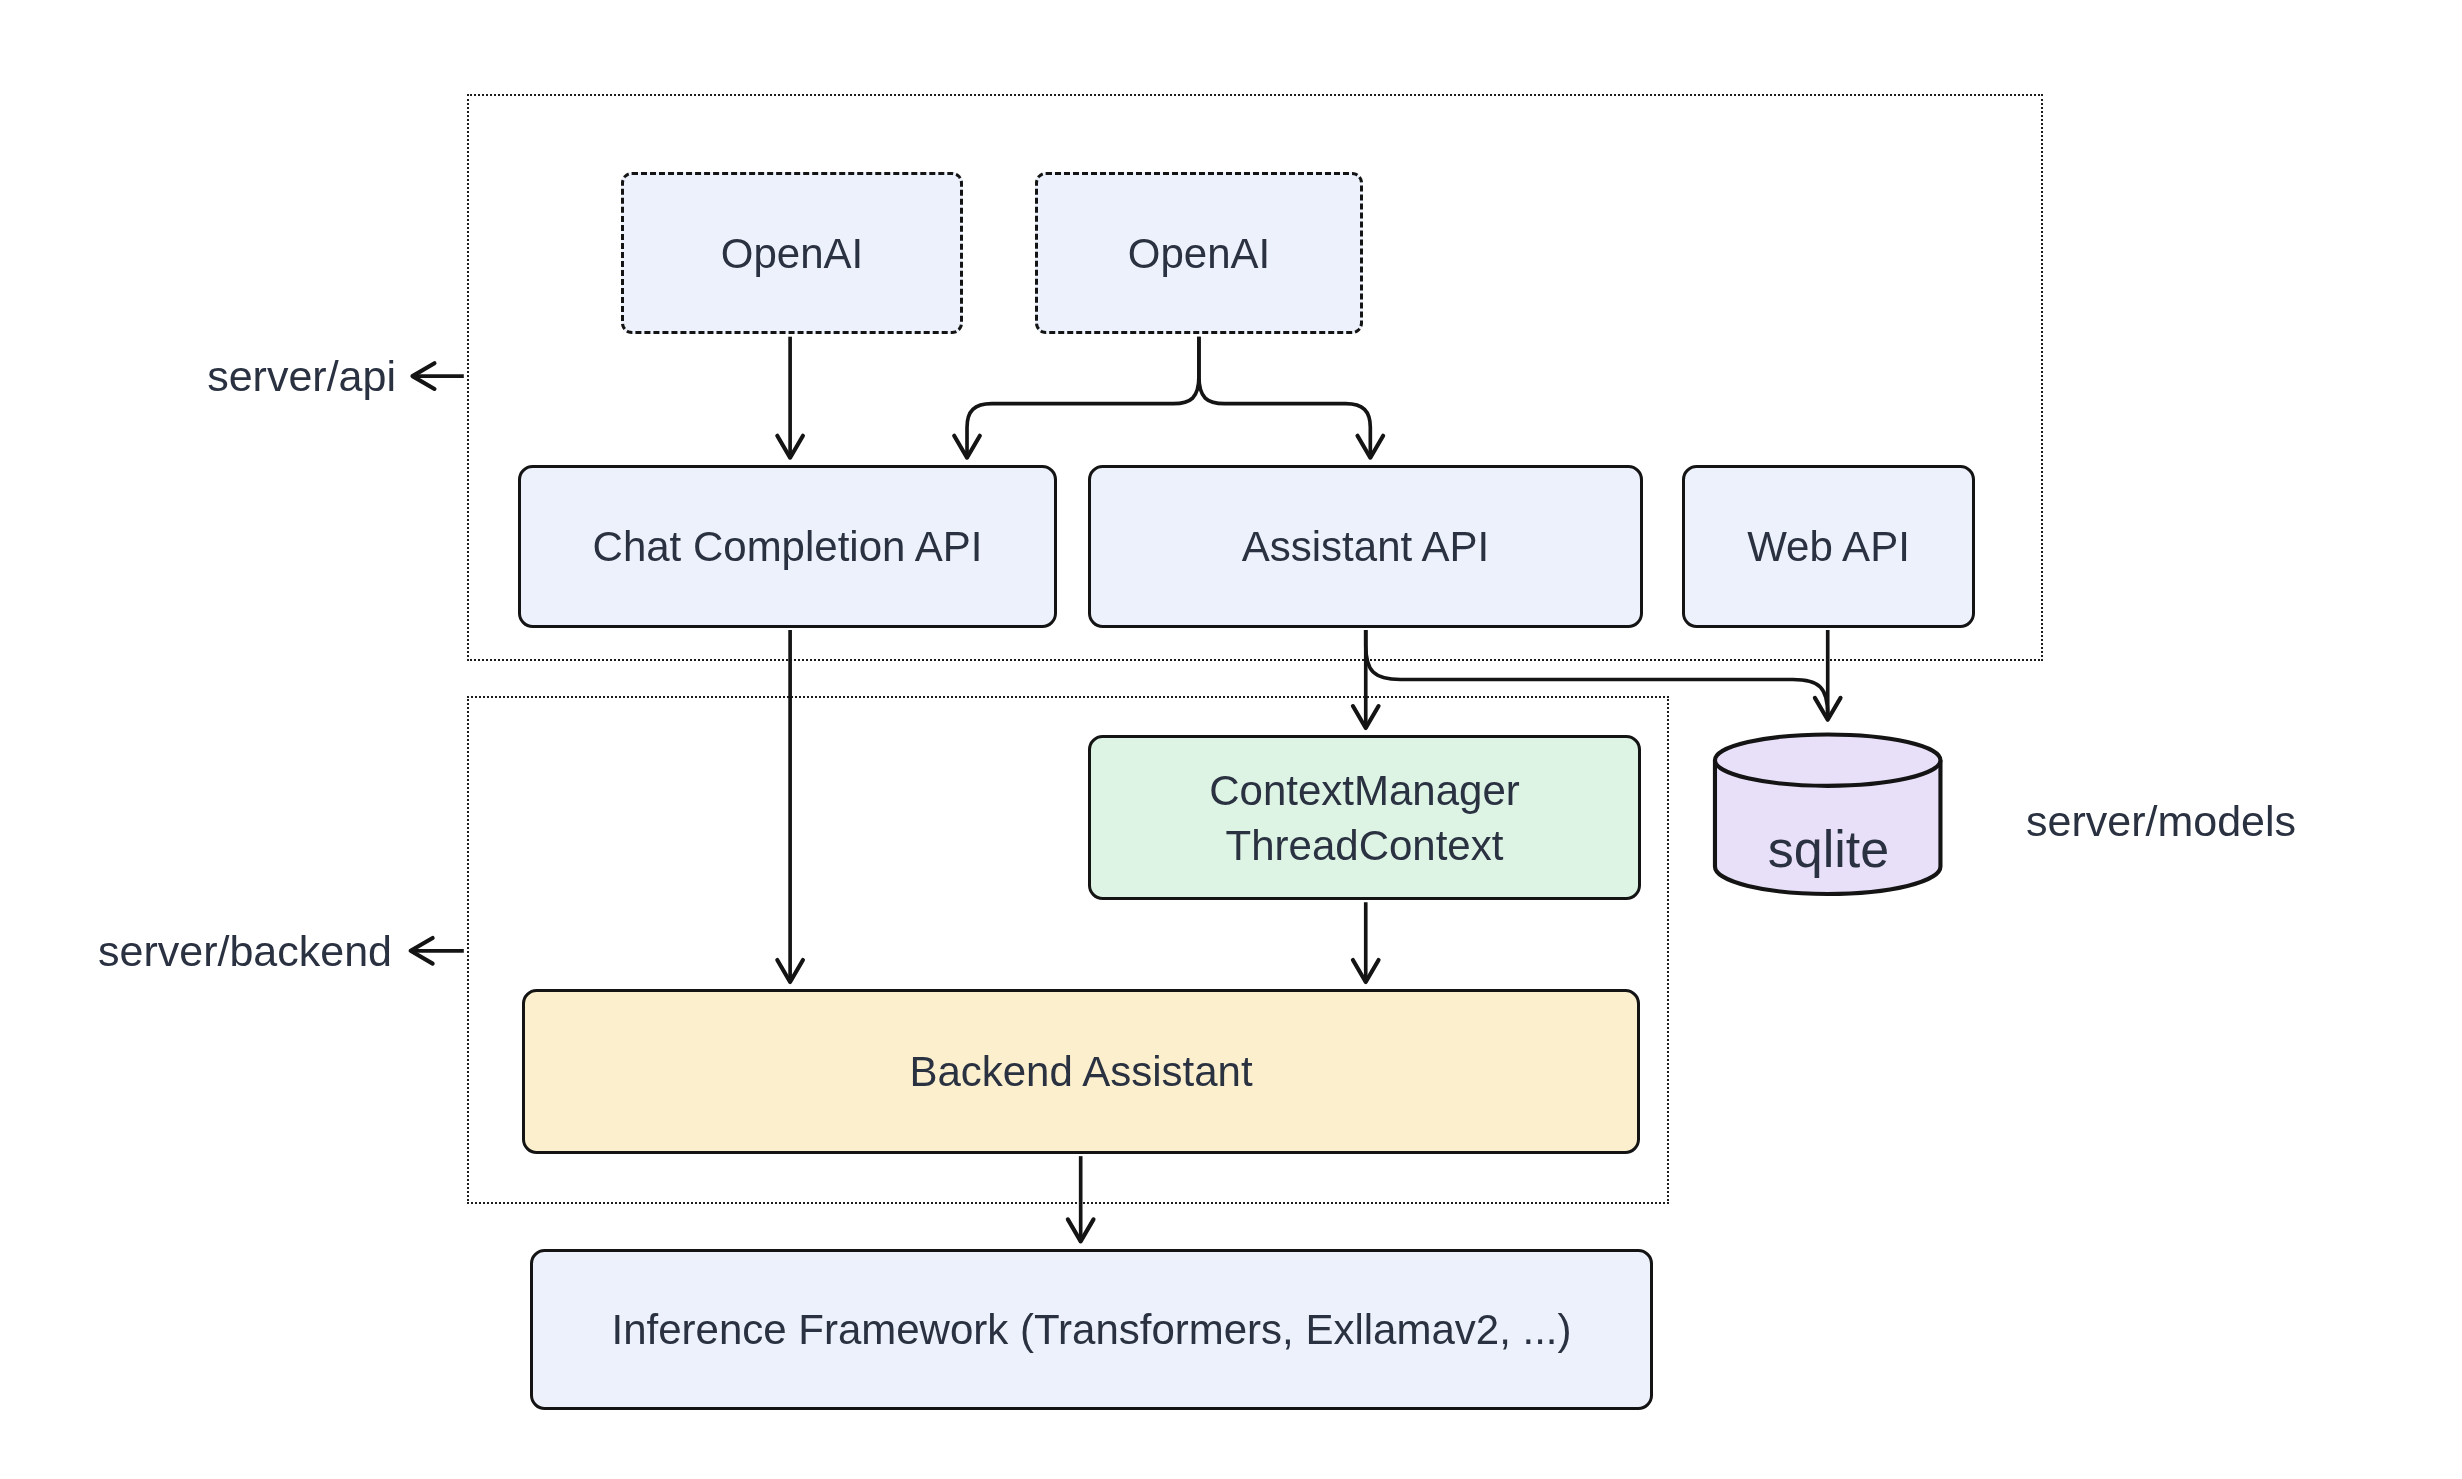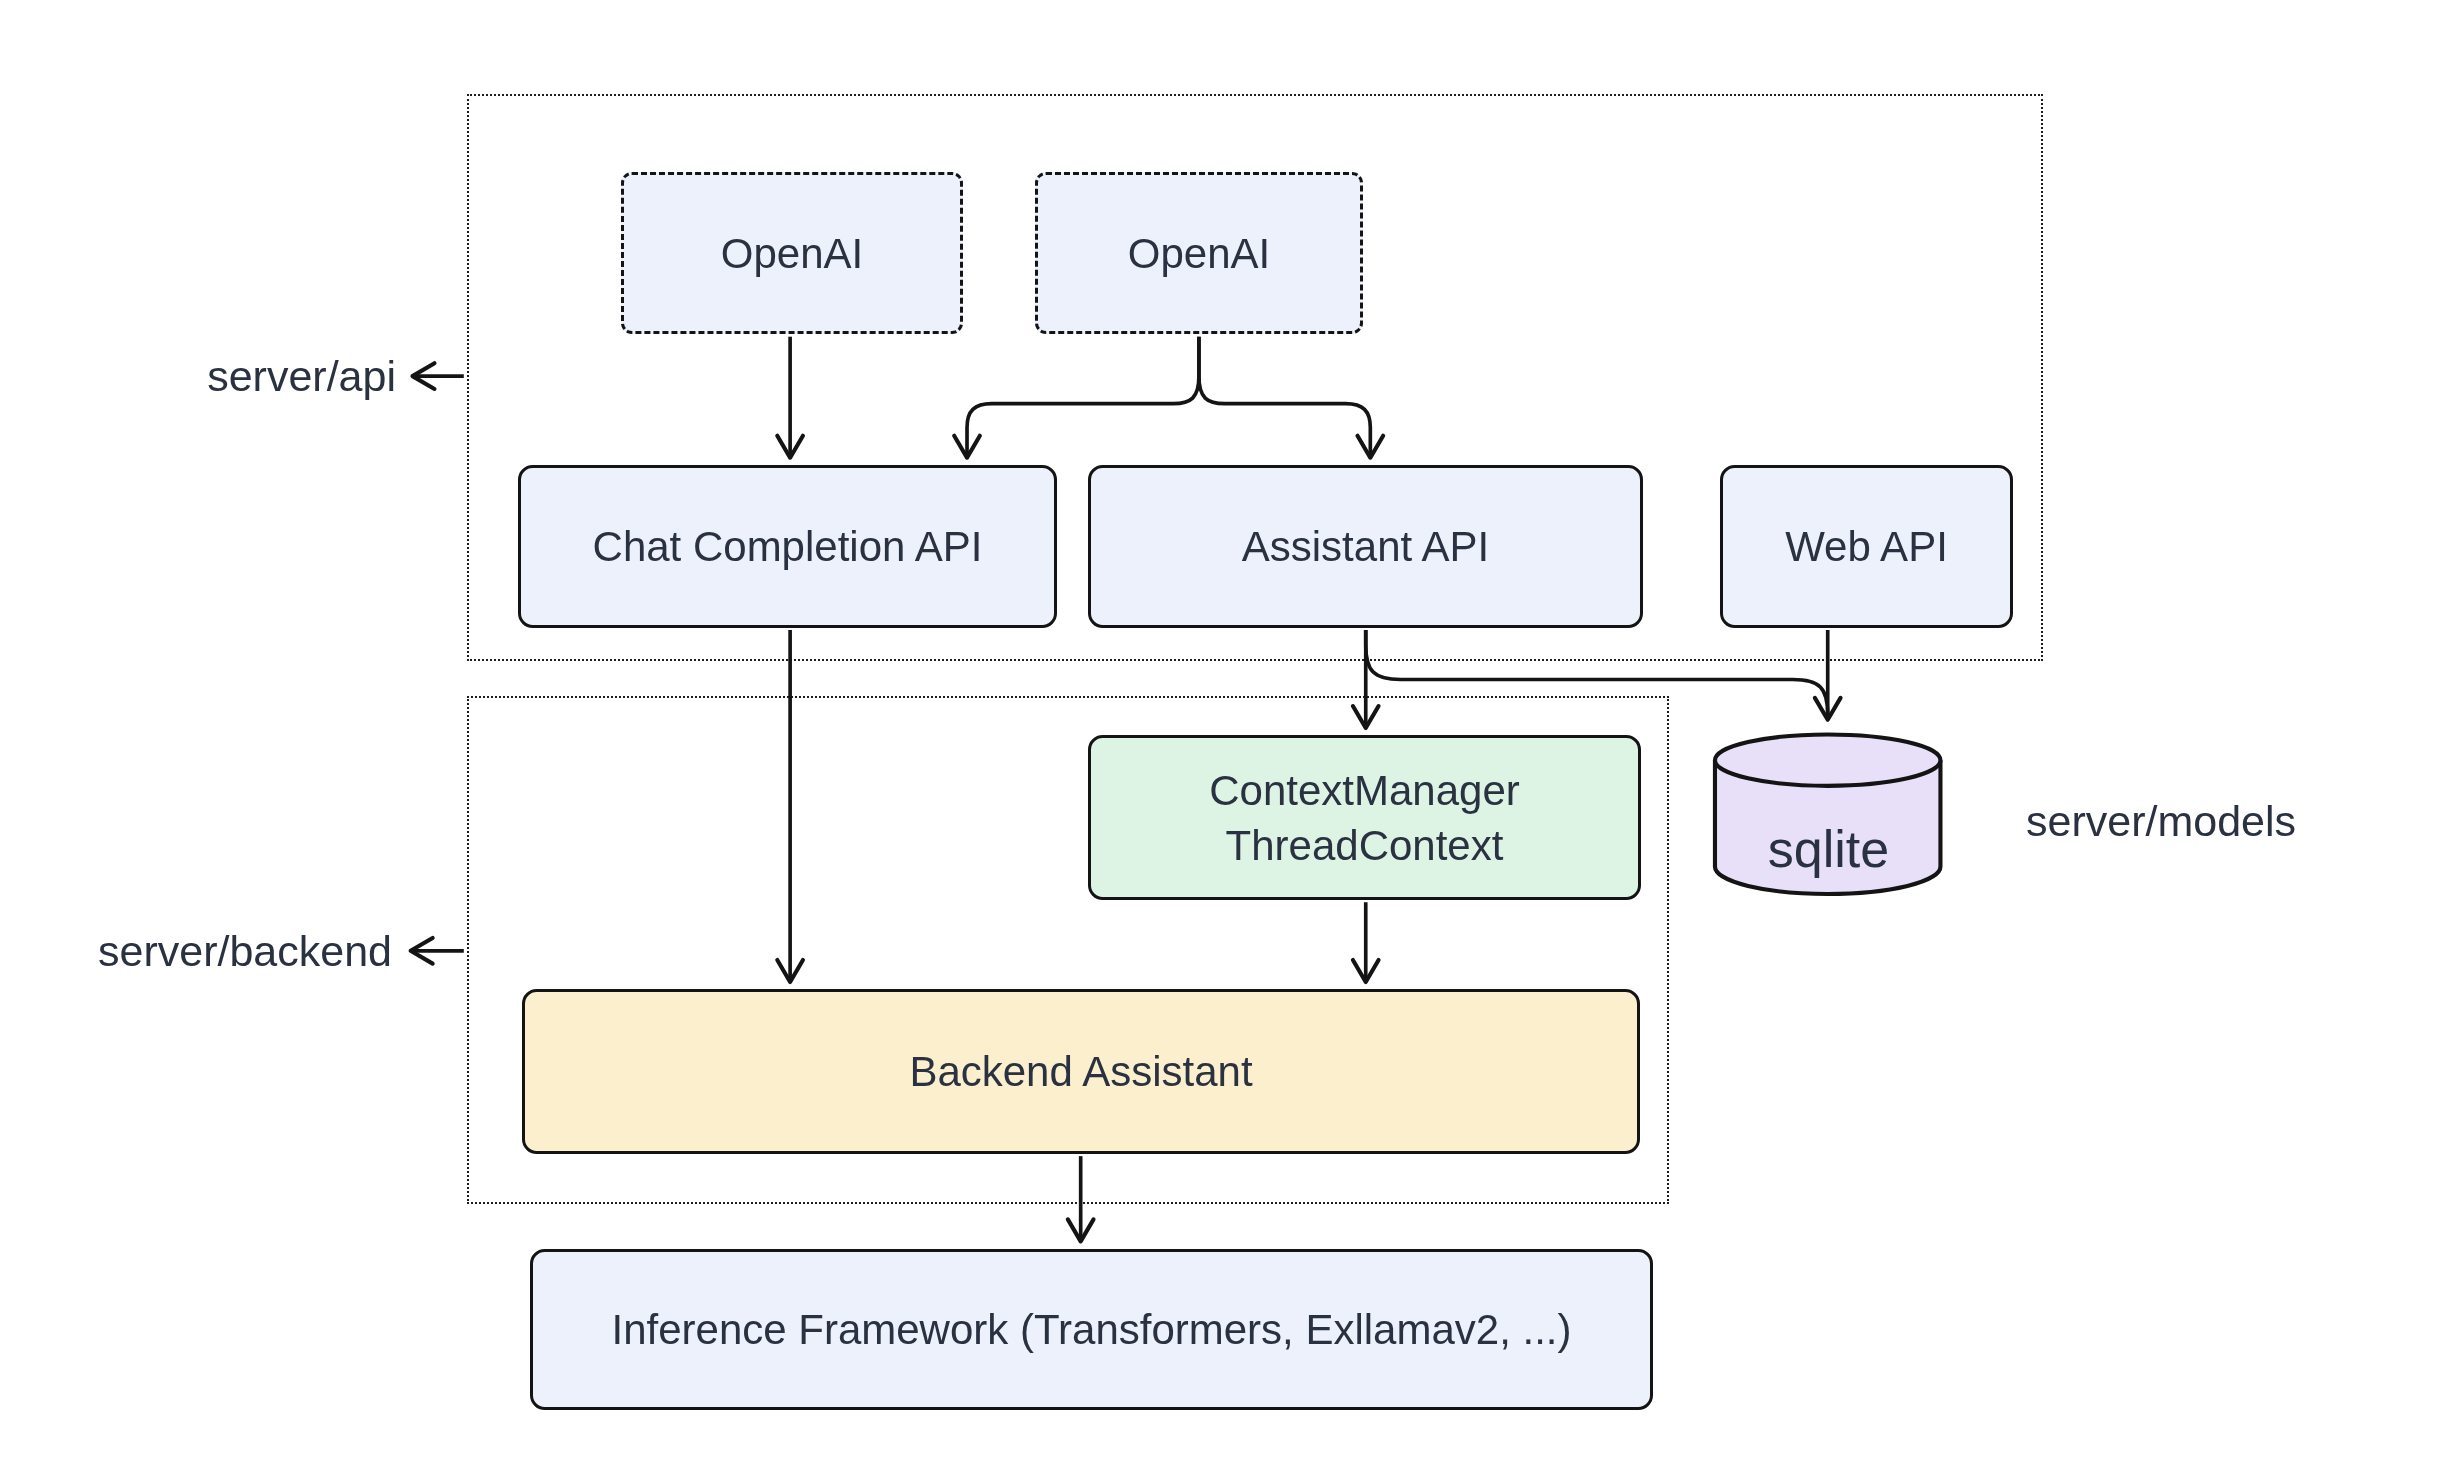--- a/index.html
+++ b/index.html
@@ -39,21 +39,21 @@
     background: var(--node-blue, #ecf1fb);
     border: 3.7px solid #141414;
     border-radius: 14.7px;
     z-index: 3;
   }
   .node.dashed { border: 3.7px dashed #141414; border-radius: 11px; }
   #node-ollama        { left: 621px;  top: 172px;  width: 342px;  height: 162px; }
   #node-openai        { left: 1035px; top: 172px;  width: 328px;  height: 162px; }
   #node-chat          { left: 518px;  top: 465px;  width: 539px;  height: 163px; }
   #node-assistant     { left: 1088px; top: 465px;  width: 555px;  height: 163px; }
-  #node-web           { left: 1682px; top: 465px;  width: 293px;  height: 163px; margin-left: 38px; }
+  #node-web           { left: 1682px; top: 465px;  width: 293px;  height: 163px; }
   #node-context       { left: 1088px; top: 735px;  width: 553px;  height: 165px; background: var(--node-green, #ddf3e4); flex-direction: column; }
   #node-backend-iface { left: 522px;  top: 989px; width: 1118px; height: 165px; background: var(--node-yellow, #fbefcd); }
   #node-inference     { left: 518px;  top: 1249px; width: 1123px; height: 161px; margin-left: 12px; }
 
   
   #node-sqlite-label {
     position: absolute;
     left: 1712px; top: 819px; width: 233px; height: 92px;
     display: flex; align-items: flex-start; justify-content: center;
     font-size: 52px; z-index: 3;

